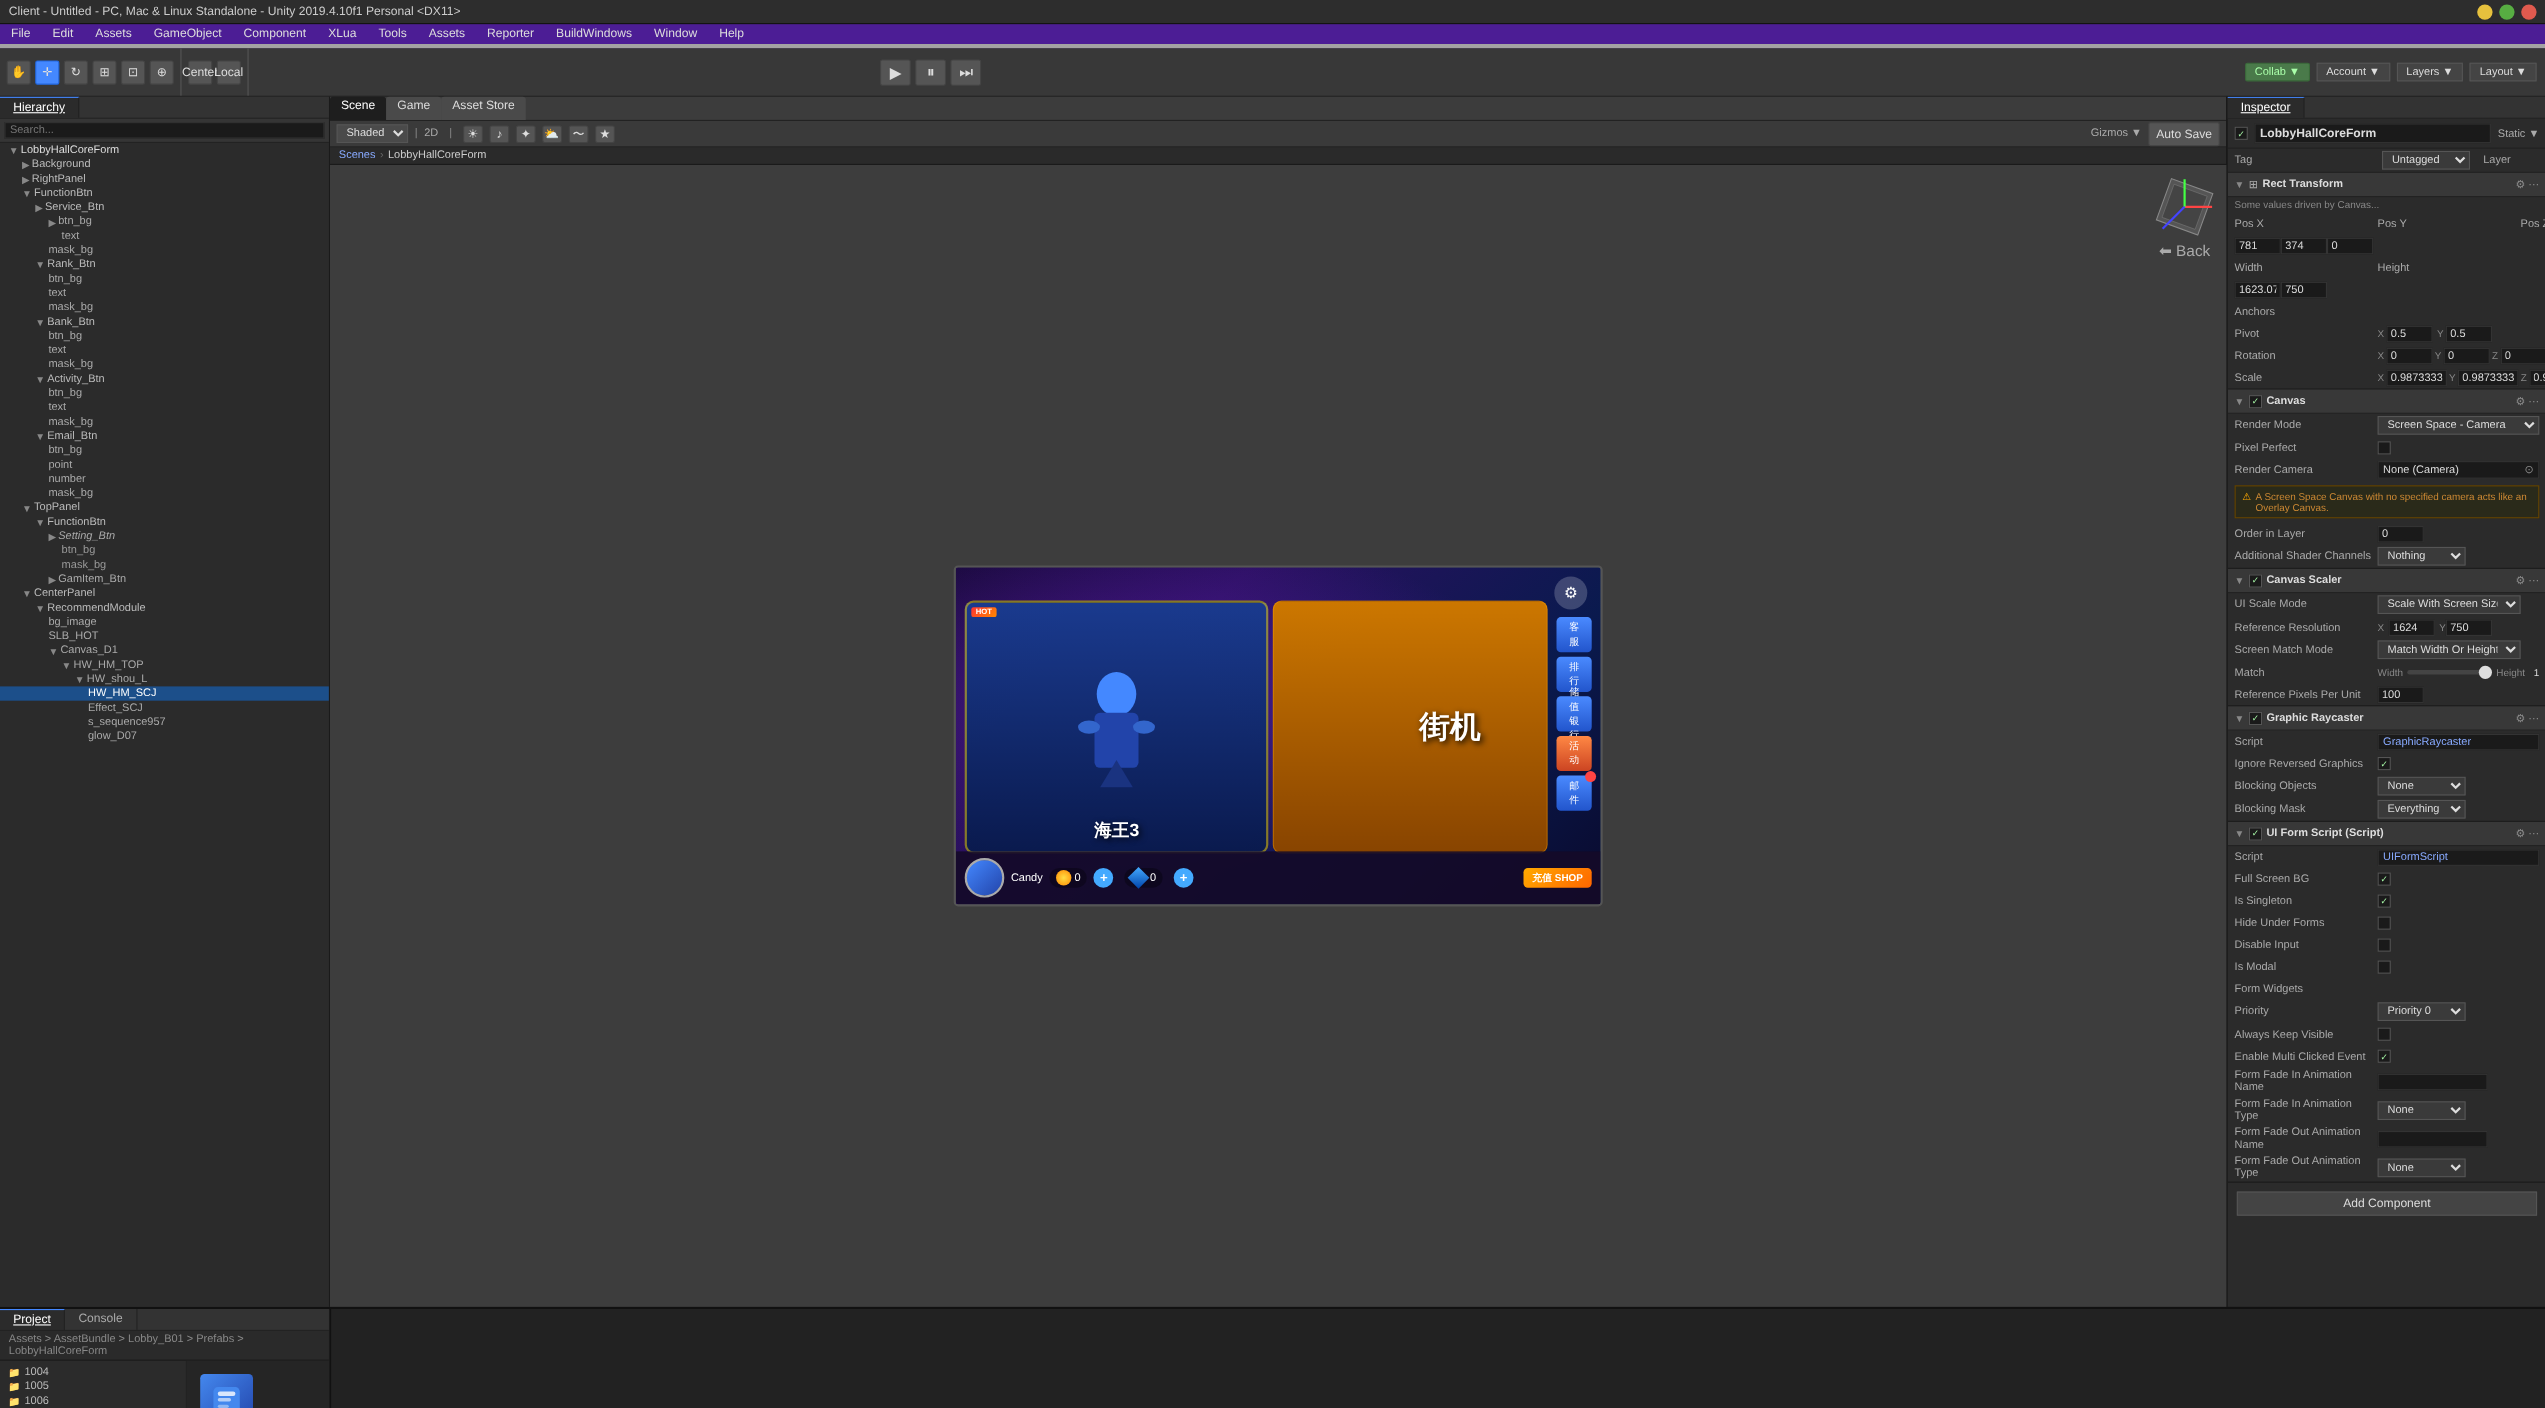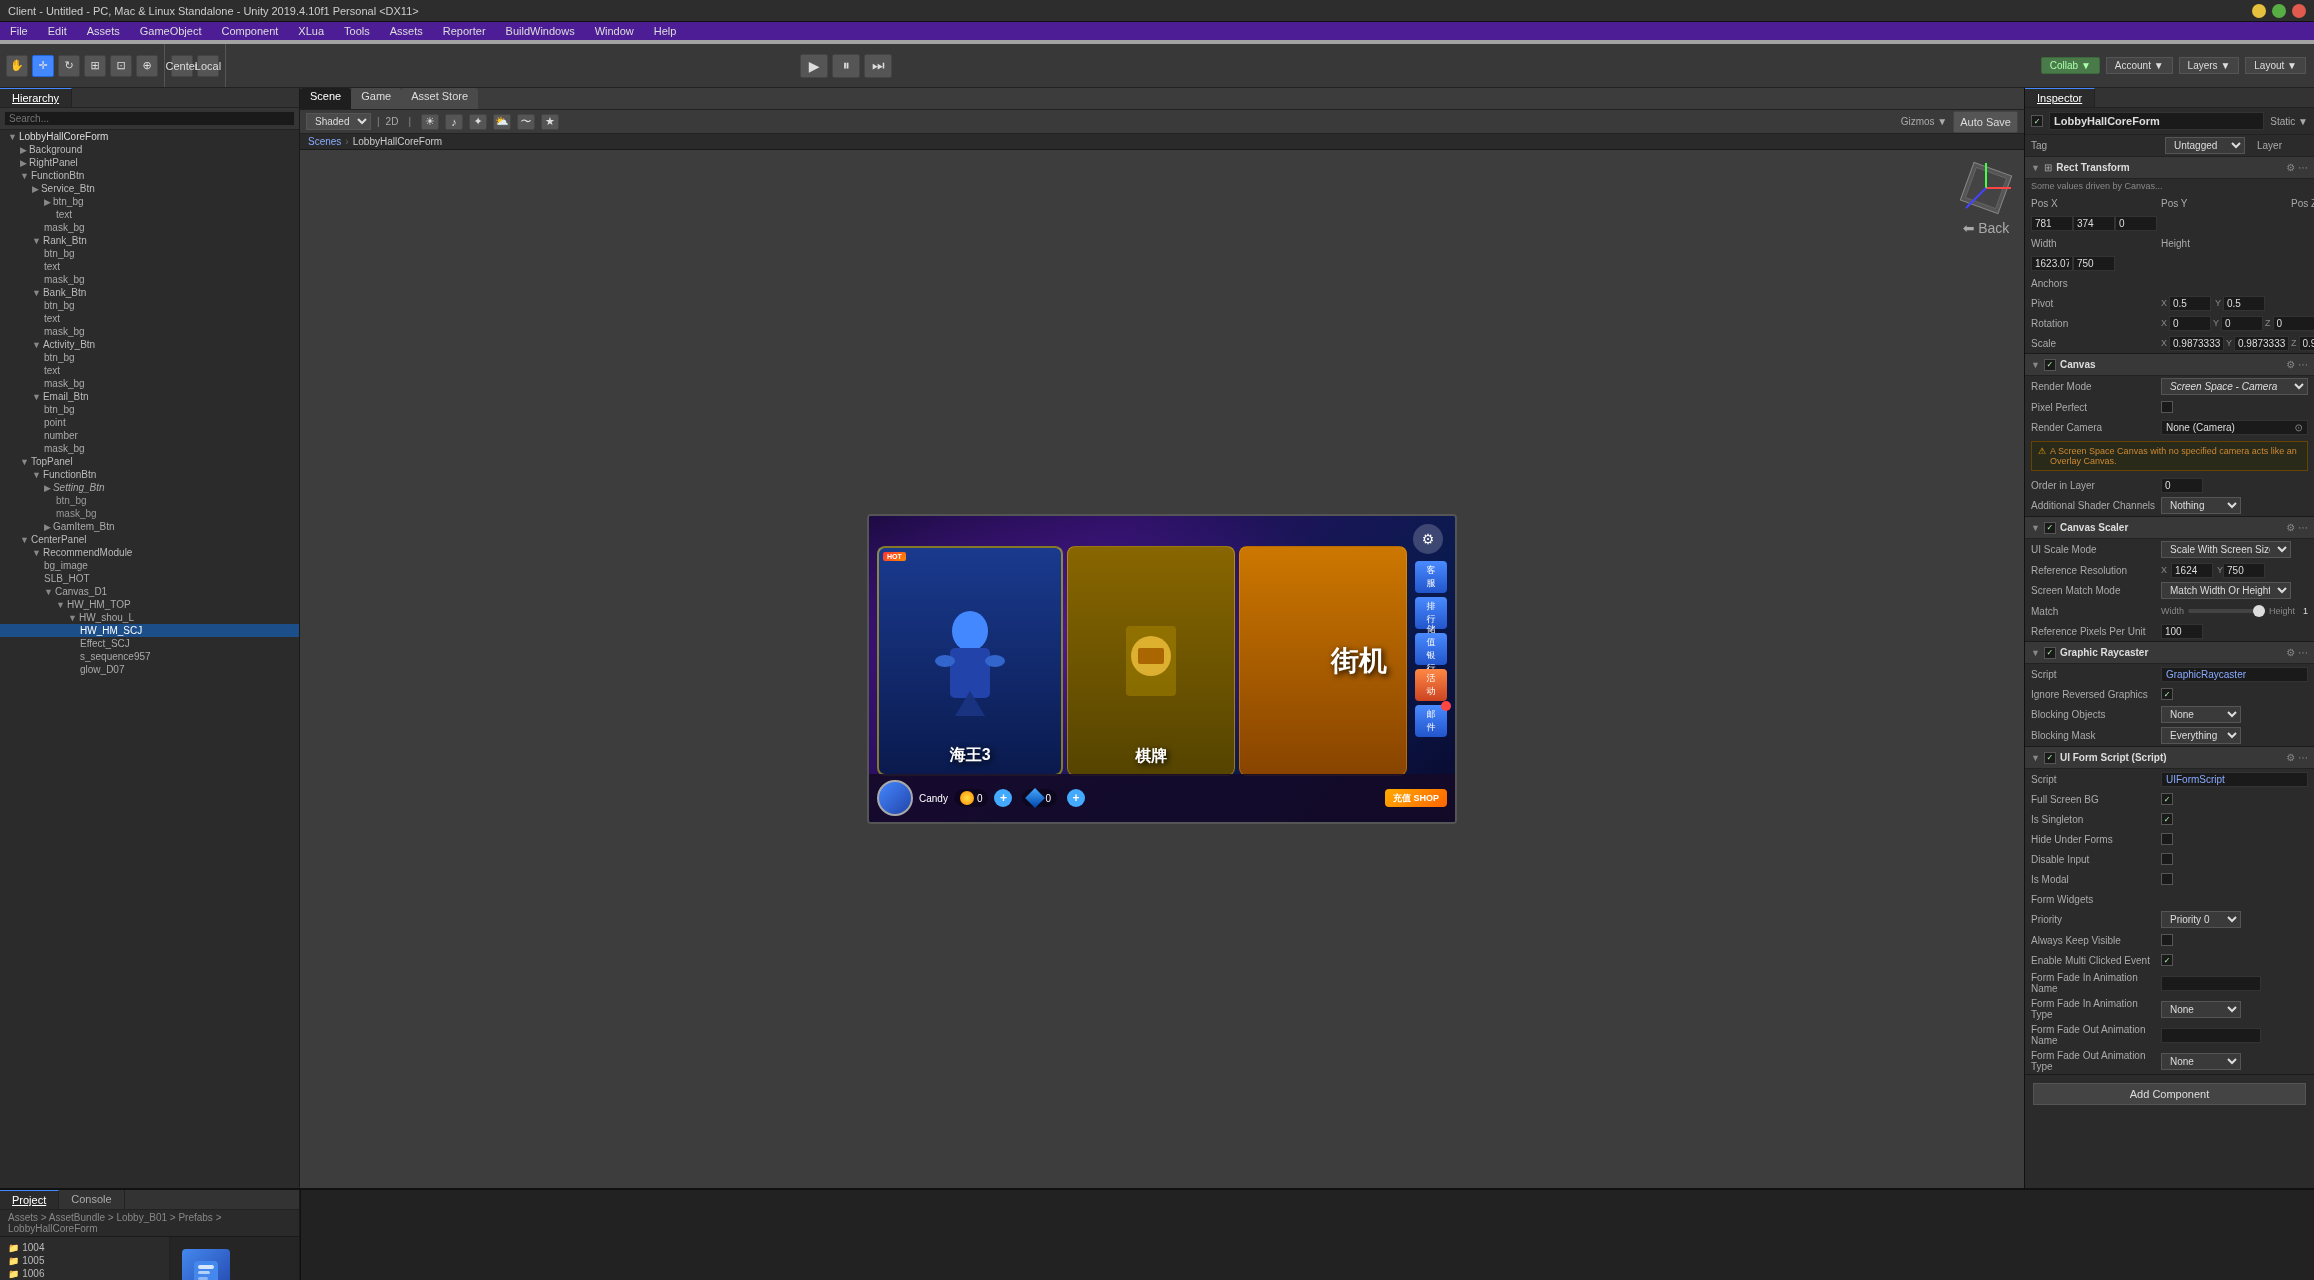--- a/index.html
+++ b/index.html
@@ -849,30 +849,20 @@
                 <rect x="20" y="42" width="40" height="50" rx="5" fill="#2244aa"></rect>
                 <ellipse cx="15" cy="55" rx="10" ry="6" fill="#3366cc"></ellipse>
                 <ellipse cx="65" cy="55" rx="10" ry="6" fill="#3366cc"></ellipse>
                 <polygon points="40,85 25,110 55,110" fill="#1a3380"></polygon>
               </svg>
             </div>
             <div class="card-title cn-text">海王3</div>
           </div>
 
 
-          <div style="flex:1; border-radius:8px; background:linear-gradient(180deg,#886600,#554400); border:1px solid rgba(255,200,50,0.4); position:relative; overflow:hidden;">
-            <div style="width:100%; height:100%; display:flex; align-items:center; justify-content:center;">
-              <svg width="70" height="90" viewBox="0 0 70 90">
-                <rect x="10" y="10" width="50" height="70" rx="4" fill="#aa8800" opacity="0.5"></rect>
-                <circle cx="35" cy="40" r="20" fill="#ffcc44" opacity="0.7"></circle>
-                <rect x="22" y="32" width="26" height="16" rx="2" fill="#aa6600"></rect>
-              </svg>
-            </div>
-            <div class="card-title cn-text">棋牌</div>
-          </div>
 
           <div style="flex:1; border-radius:8px; background:linear-gradient(180deg,#cc7700,#884400); border:1px solid rgba(255,165,0,0.4); position:relative; overflow:hidden;">
             <div style="width:100%;height:100%;display:flex;align-items:center;justify-content:center;margin-left:36px;">
               <div style="color:white;font-size:28px;font-weight:bold;text-shadow:2px 2px 6px black;">街机</div>
             </div>
           </div>
         </div>
 
         <div class="preview-bottom-bar">
           <div class="bottom-avatar"></div>
@@ -989,21 +979,21 @@
       
       <div class="inspector-section">
         <div class="section-header">
           <span class="expand-arrow">▼</span>
           <div class="checkbox-inline" style="margin-right:4px;">✓</div>
           <span class="section-title">Canvas</span>
           <span style="margin-left:auto; color:#888; font-size:10px;">⚙ ⋯</span>
         </div>
         <div class="inspector-row">
           <span class="inspector-label">Render Mode</span>
-          <select class="insp-dropdown" style="width:156px;font-style:italic;">
+          <select class="insp-dropdown" style="width:156px;">
             <option>Screen Space - Camera</option>
           </select>
         </div>
         <div class="inspector-row">
           <span class="inspector-label">Pixel Perfect</span>
           <div class="checkbox-inline"></div>
         </div>
         <div class="inspector-row">
           <span class="inspector-label">Render Camera</span>
           <div style="flex:1; background:#1a1a1a; border:1px solid #333; padding:1px 4px; font-size:10px; color:#ddd; display:flex; align-items:center; justify-content:space-between;">

